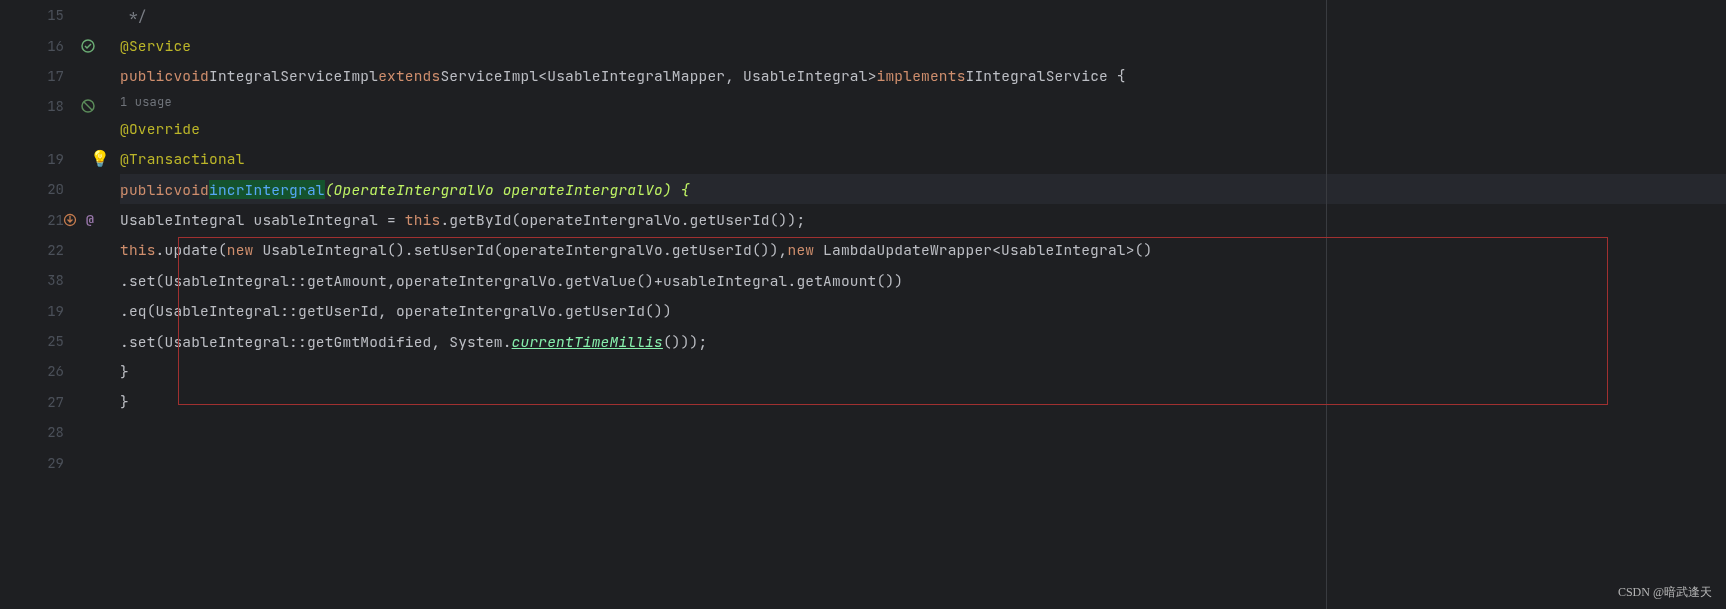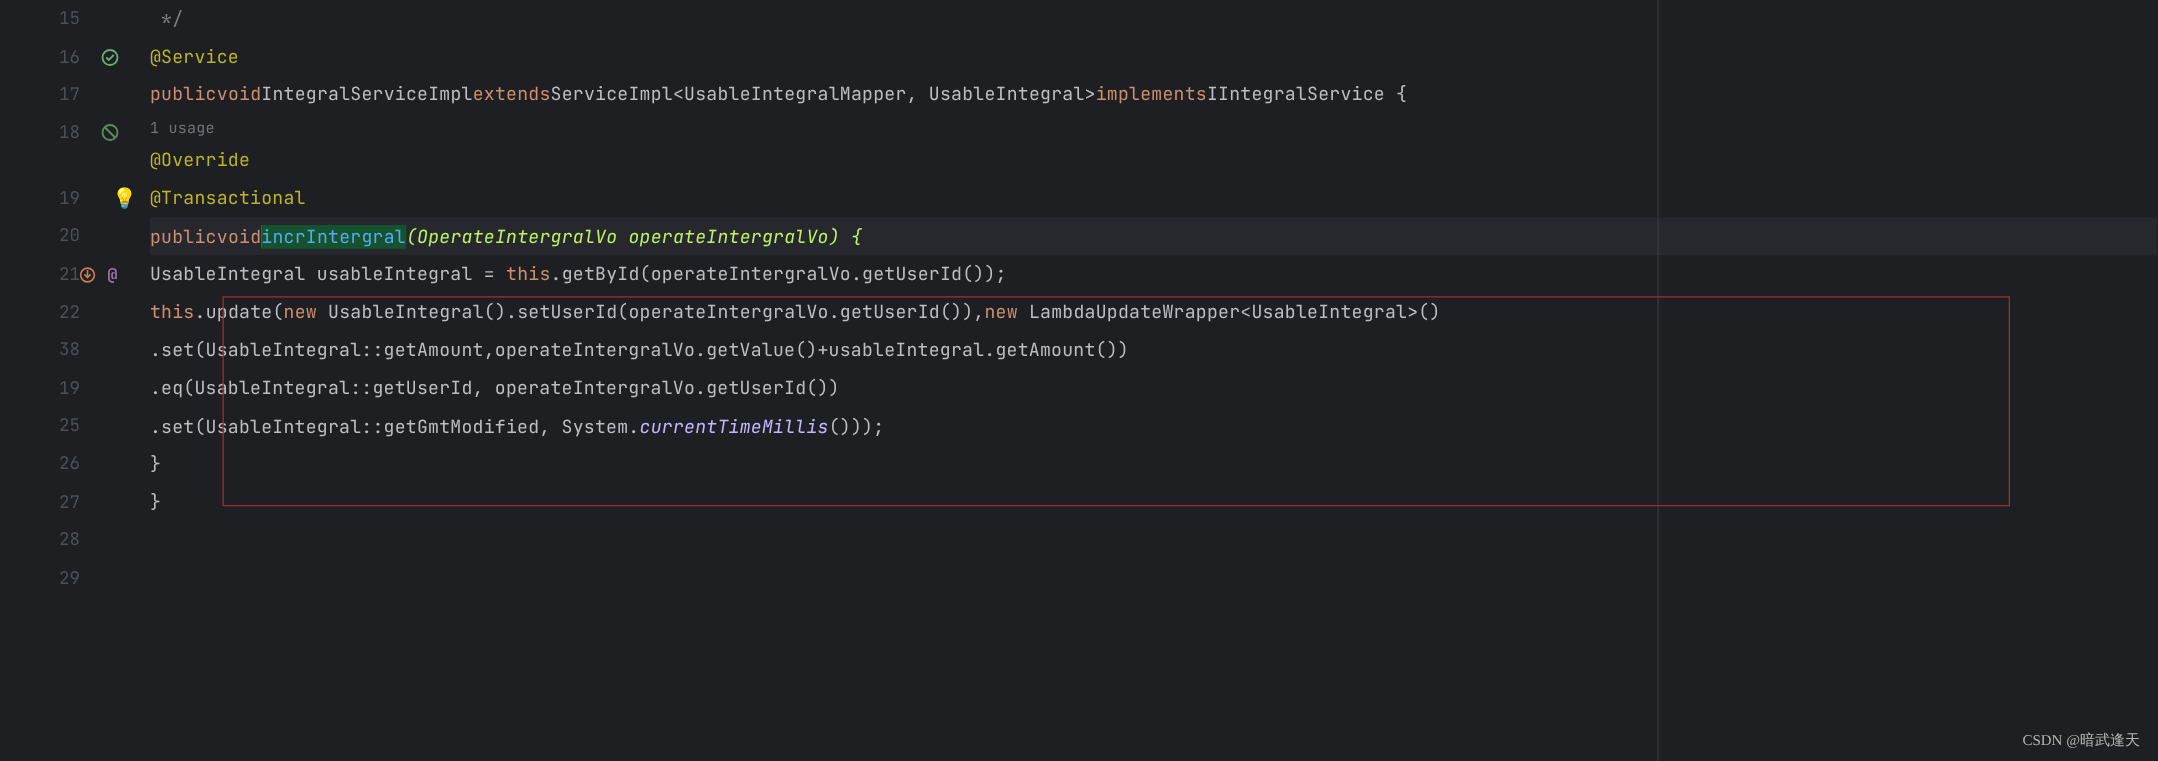--- a/index.html
+++ b/index.html
@@ -61,21 +61,21 @@
   white-space: pre;
   font-size: 14.5px;
   letter-spacing: 0.2px;
 }
 .c-comment { color: #7a7e85; }
 .c-annotation { color: #bbb529; text-align: right; }
 .c-keyword { color: #cf8e6d; }
 .c-class { color: #bcbec4; }
 .c-method-highlight { color: #56a8f5; background: #14532d; }
 .c-param { color: #bef264; font-style: italic; }
-.c-static-method { color: #c4b5fd; font-style: italic; }
+.c-static-method { color: #86efac; font-style: italic; text-decoration: underline; }
 .c-hint { color: #6f737a; font-size: 12px; text-align: center; }
 .active-line { background: #26282e; }
 .lightbulb {
   position: absolute;
   left: -30px;
   color: #f2c55c;
   font-size: 16px;
 }
 .red-box {
   position: absolute;

